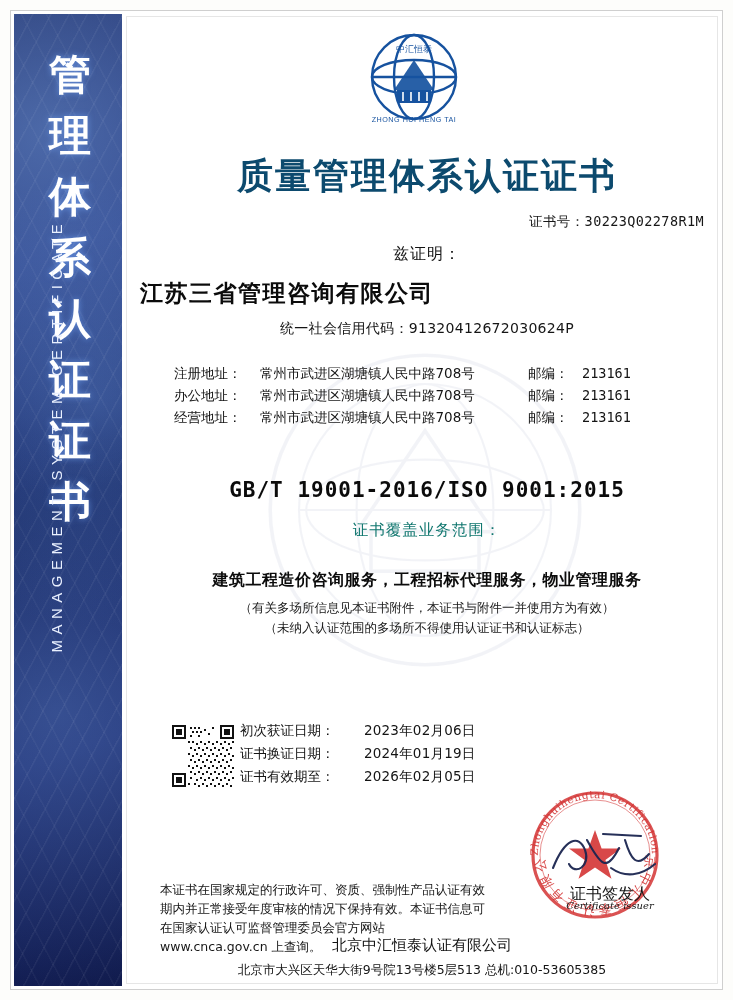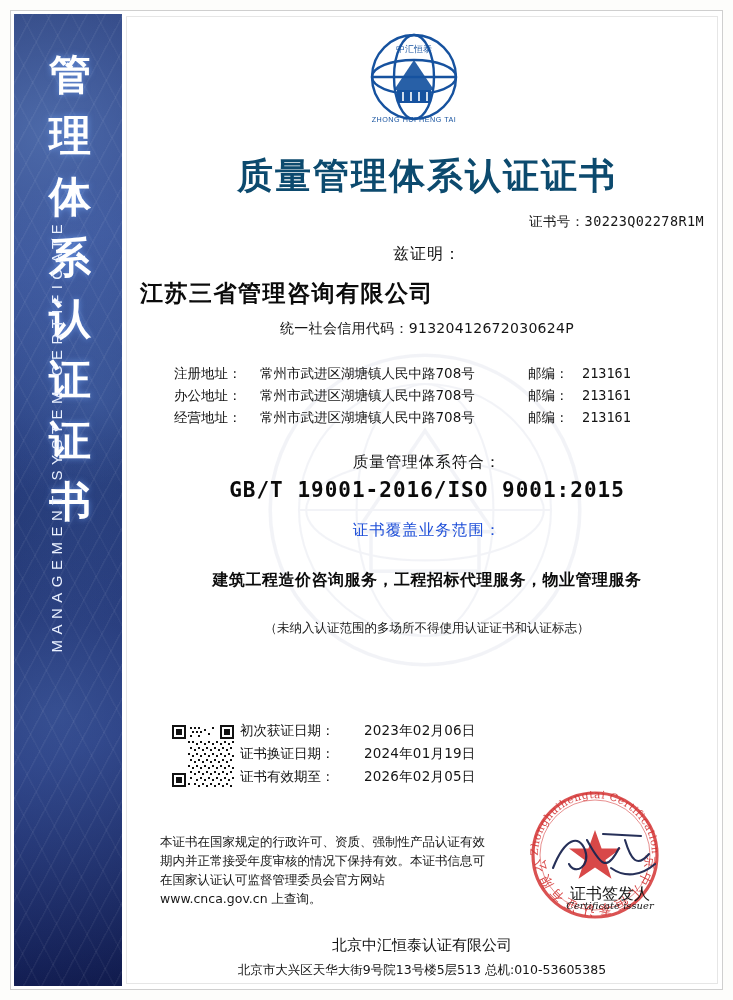--- a/index.html
+++ b/index.html
@@ -205,21 +205,21 @@
     color: #0b0b0b;
     letter-spacing: 1px;
     font-family: "DejaVu Sans Mono", monospace;
   }
   .scope-label {
     position: absolute;
     left: 0; top: 520px;
     width: 582px;
     text-align: center;
     font-size: 15.5px;
-    color: #1d4ed8;
+    color: #0f766e;
     letter-spacing: 1px;
     font-family: "DejaVu Sans", sans-serif;
   }
   .scope-value {
     position: absolute;
     left: 0; top: 570px;
     width: 582px;
     text-align: center;
     font-size: 16px;
     font-weight: bold;
@@ -272,21 +272,21 @@
     white-space: nowrap;
     gap: 20px;
   }
   .date-label { width: 104px; text-align: left; }
   .date-value { font-family: "DejaVu Sans", sans-serif; letter-spacing: 0.2px; }
 
   
   .legal {
     position: absolute;
     left: 160px;
-    top: 832px;
+    top: 880px;
     width: 330px;
     font-size: 12.5px;
     line-height: 19px;
     color: #161616;
     font-family: "DejaVu Sans", sans-serif;
   }
 
   
   .seal {
     position: absolute;
@@ -425,25 +425,25 @@
         <span class="addr-zip">213161</span>
       </div>
       <div class="addr-row">
         <span class="addr-label">经营地址：</span>
         <span class="addr-value">常州市武进区湖塘镇人民中路708号</span>
         <span class="addr-zip-label">邮编：</span>
         <span class="addr-zip">213161</span>
       </div>
     </div>
 
-    <div class="conform-label">质量管理体系符合：</div>
     <div class="standard">GB/T 19001-2016/ISO 9001:2015</div>
 
     <div class="scope-label">证书覆盖业务范围：</div>
     <div class="scope-value">建筑工程造价咨询服务，工程招标代理服务，物业管理服务</div>
+    <div class="scope-note1">（有关多场所信息见本证书附件，本证书与附件一并使用方为有效）</div>
     <div class="scope-note2">（未纳入认证范围的多场所不得使用认证证书和认证标志）</div>
   </div>
 
   <div class="qr">
     <svg viewBox="0 0 31 31" width="62" height="62" shape-rendering="crispEdges" aria-hidden="true">
       <rect width="31" height="31" fill="#ffffff"></rect>
       <g fill="#111111">
         <rect x="0" y="0" width="7" height="1"></rect>
           <rect x="0" y="6" width="7" height="1"></rect>
         <rect x="0" y="0" width="1" height="7"></rect>

